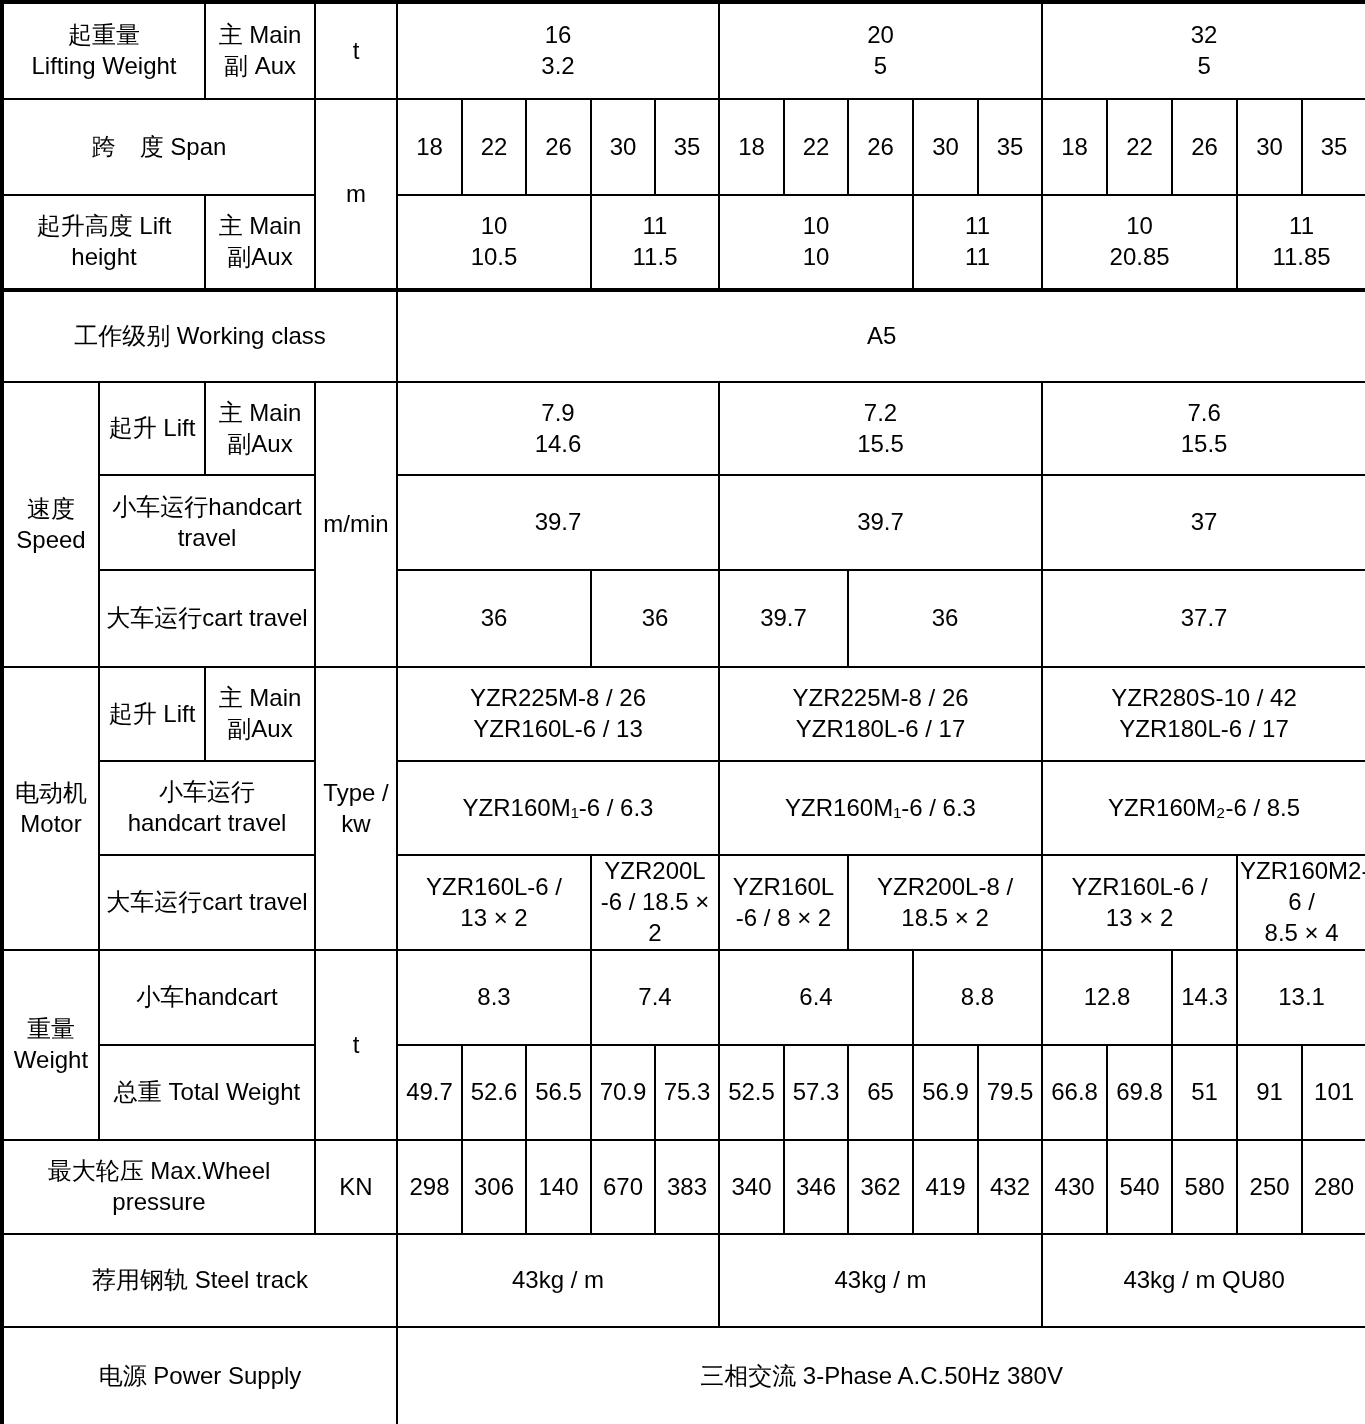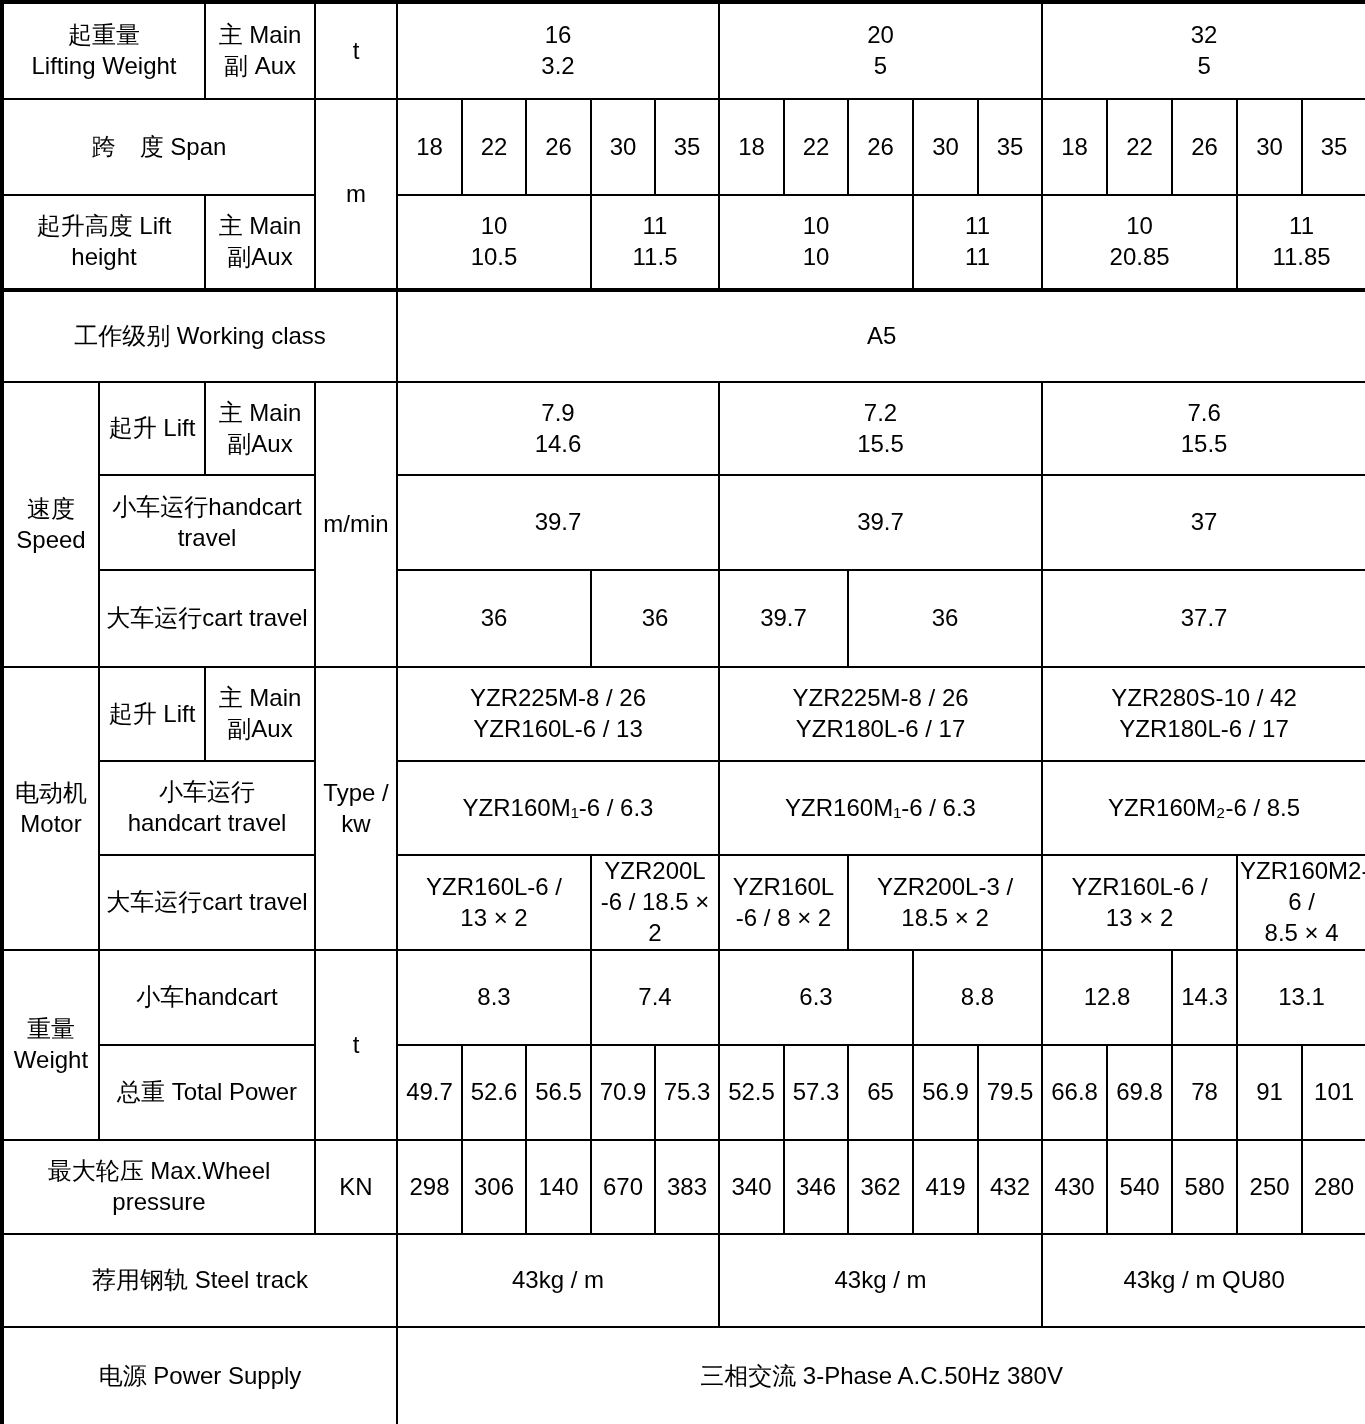--- a/index.html
+++ b/index.html
@@ -171,57 +171,57 @@
     </tr>
 
     <tr style="height:95px">
       <td colspan="2">大车运行cart travel</td>
       <td colspan="3" class="mc">YZR160L-6 /
 13 × 2</td>
       <td colspan="2" class="mc">YZR200L
 -6 / 18.5 × 2</td>
       <td colspan="2" class="mc">YZR160L
 -6 / 8 × 2</td>
-      <td colspan="3" class="mc">YZR200L-3 /
+      <td colspan="3" class="mc">YZR200L-8 /
 18.5 × 2</td>
       <td colspan="3" class="mc">YZR160L-6 /
 13 × 2</td>
       <td colspan="2" class="mc sm">YZR160M2-6 /
 8.5 × 4</td>
     </tr>
 
     <tr style="height:95px">
       <td rowspan="2">重量
 Weight</td>
       <td colspan="2">小车handcart</td>
       <td rowspan="2">t</td>
       <td colspan="3">8.3</td>
       <td colspan="2">7.4</td>
-      <td colspan="3">6.3</td>
+      <td colspan="3">6.4</td>
       <td colspan="2">8.8</td>
       <td colspan="2">12.8</td>
       <td>14.3</td>
       <td colspan="2">13.1</td>
     </tr>
 
     <tr style="height:95px">
-      <td colspan="2">总重 Total Power</td>
+      <td colspan="2">总重 Total Weight</td>
       <td>49.7</td>
       <td>52.6</td>
       <td>56.5</td>
       <td>70.9</td>
       <td>75.3</td>
       <td>52.5</td>
       <td>57.3</td>
       <td>65</td>
       <td>56.9</td>
       <td>79.5</td>
       <td>66.8</td>
       <td>69.8</td>
-      <td>78</td>
+      <td>51</td>
       <td>91</td>
       <td>101</td>
     </tr>
 
     <tr style="height:94px">
       <td colspan="3" class="lab-sm">最大轮压 Max.Wheel pressure</td>
       <td>KN</td>
       <td>298</td>
       <td>306</td>
       <td>140</td>

